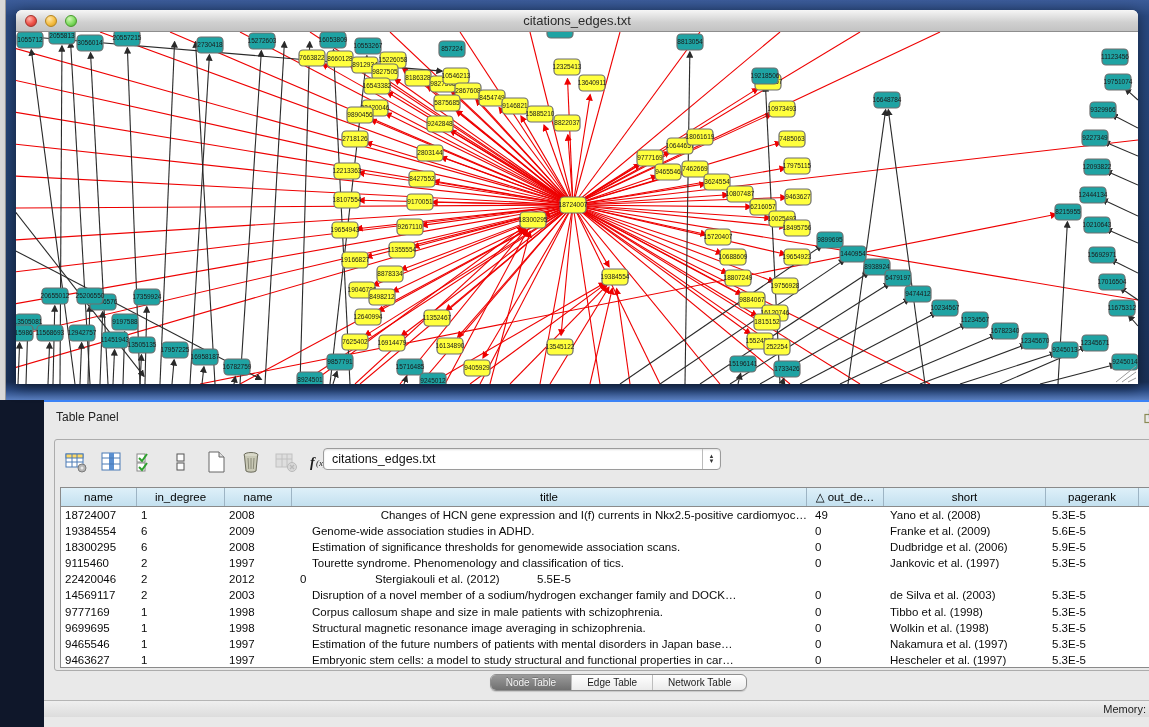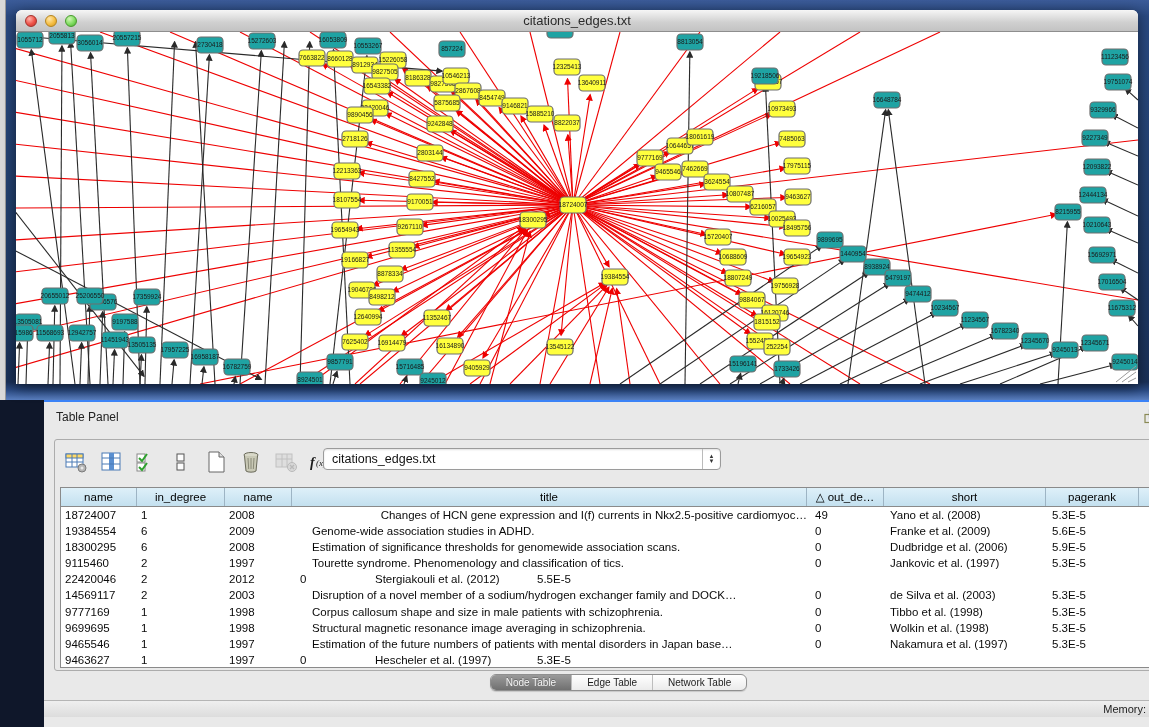--- a/index.html
+++ b/index.html
@@ -939,20 +939,21 @@
               <div class="td" style="width: 67px;">1997</div>
               <div class="td" style="width: 515px; padding-left: 20px;">Estimation of the future numbers of patients with mental disorders in Japan base…</div>
               <div class="td" style="width: 77px; padding-left: 8px;">0</div>
               <div class="td" style="width: 162px; padding-left: 6px;">Nakamura et al. (1997)</div>
               <div class="td" style="width: 93px; padding-left: 6px;">5.3E-5</div>
             </div>
             <div class="trow">
               <div class="td" style="width: 76px;">9463627</div>
               <div class="td" style="width: 88px;">1</div>
               <div class="td" style="width: 67px;">1997</div>
+              <div class="td" style="width: 515px; padding-left: 20px;">Embryonic stem cells: a model to study structural and functional properties in car…</div>
               <div class="td" style="width: 77px; padding-left: 8px;">0</div>
               <div class="td" style="width: 162px; padding-left: 6px;">Hescheler et al. (1997)</div>
               <div class="td" style="width: 93px; padding-left: 6px;">5.3E-5</div>
             </div>
           </div>
         <div class="vsb">
           <div class="thumb"></div>
         </div>
       </div>
     </div>

